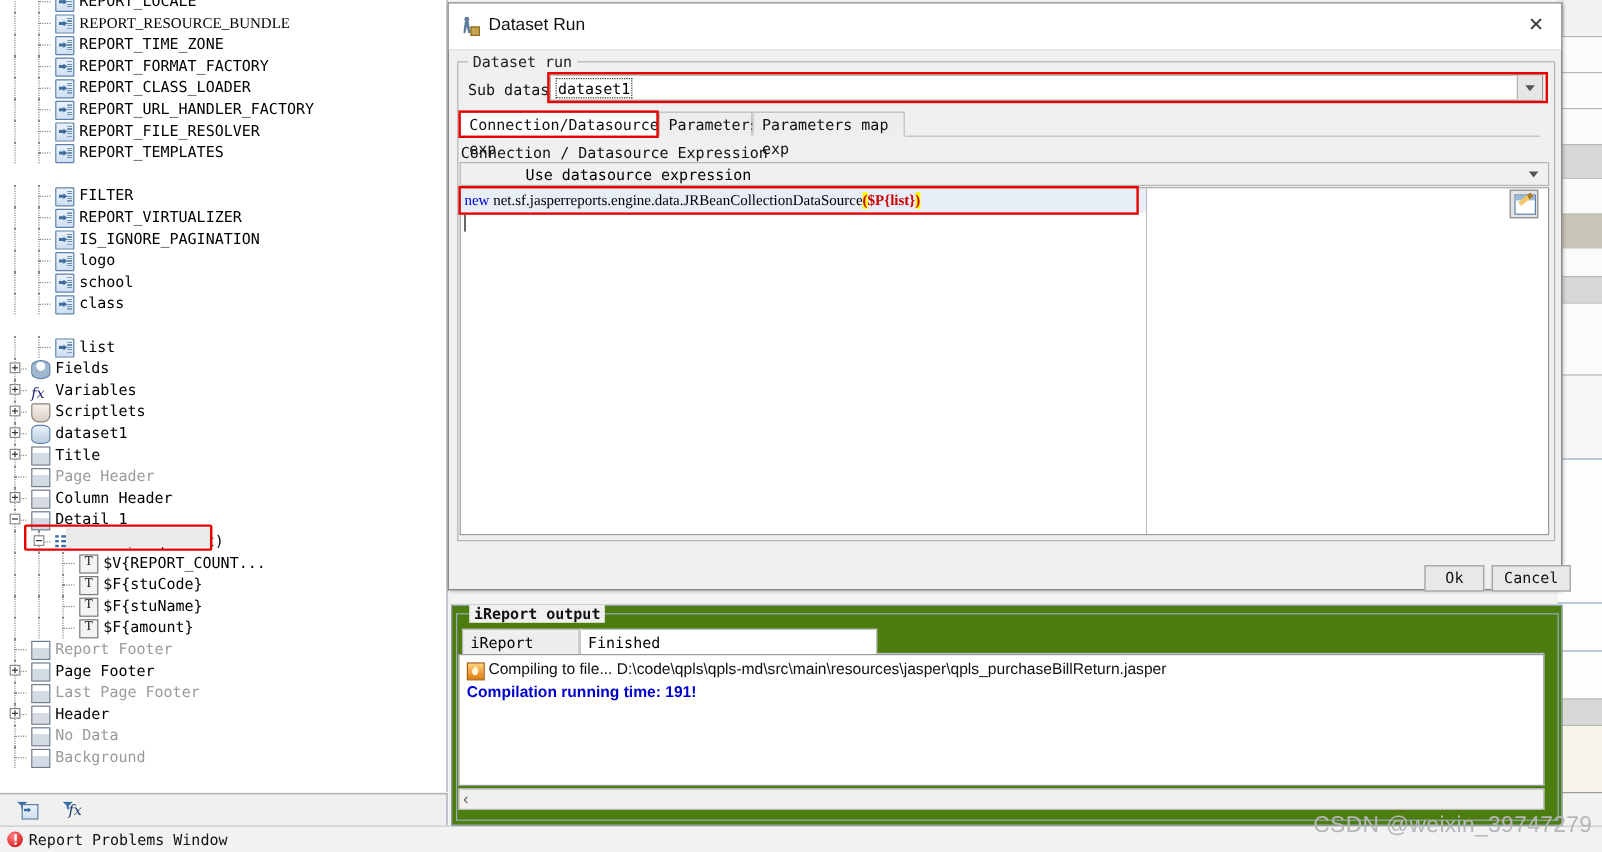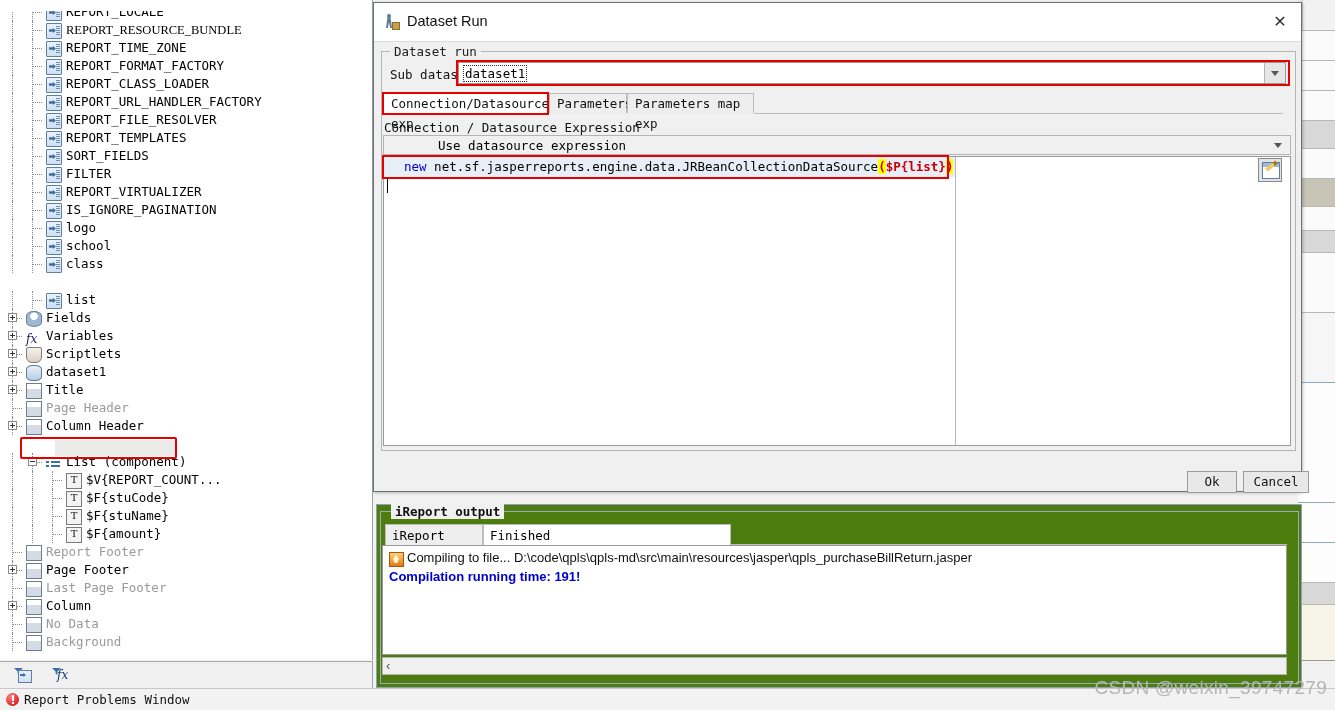--- a/index.html
+++ b/index.html
@@ -15,21 +15,21 @@
   .canvas-band.alt{background:#d8d8d8;}
   .canvas-band.tan{background:#c9c4b8;}
   .canvas-edge{position:absolute;left:1298px;top:0;width:4px;height:660px;background:#e6e6e6;border-right:1px solid #cfcfcf;}
   #bg-lowerright{position:absolute;left:1298px;top:660px;width:37px;height:50px;background:#f2f2f2;border-top:1px solid #9a9a9a;}
 
   
   #tree-panel{
     position:absolute;left:0;top:0;width:372px;height:660px;
     background:#ffffff;border-right:1px solid #9aa4b0;overflow:hidden;
   }
-  #tree-scroll{position:absolute;left:0;top:11px;width:356px;height:660px;overflow:hidden;}
+  #tree-scroll{position:absolute;left:0;top:0;width:356px;height:660px;overflow:hidden;}
   .tree-row{position:relative;height:18px;line-height:18px;white-space:nowrap;font-size:12.5px;}
   .tree-row .label{display:inline-block;vertical-align:top;}
   .tree-row.dim .label{color:#9a9a9a;}
   .guide{position:absolute;top:0;width:1px;height:18px;border-left:1px dotted #8a8a8a;}
   .elbow{position:absolute;top:9px;height:1px;border-top:1px dotted #8a8a8a;}
   .exp{
     position:absolute;top:4px;width:9px;height:9px;border:1px solid #8b8b8b;background:#fff;
     box-sizing:border-box;cursor:default;
   }
   .exp:before{content:"";position:absolute;left:1px;top:3px;width:5px;height:1px;background:#333;}
@@ -108,21 +108,21 @@
   .redbox{position:absolute;border:2px solid #e60000;box-sizing:border-box;pointer-events:none;}
 
   .tabs{position:absolute;}
   .tab{position:absolute;top:0;height:20px;line-height:20px;font-size:12.5px;padding:0 7px;
      box-sizing:border-box;border:1px solid #bdbdbd;border-bottom:none;background:#eeeeee;color:#111;}
   .tab.active{background:#ffffff;border-color:#bdbdbd;}
 
   #expr-area{position:absolute;left:9px;top:153px;width:908px;height:290px;background:#fff;
      border:1px solid #9a9a9a;box-sizing:border-box;overflow:hidden;}
   #expr-line{position:absolute;left:0;top:0;width:100%;height:20px;background:#e8eef7;line-height:20px;
-     white-space:nowrap;font-size:12.5px;padding-left:20px;box-sizing:border-box;}
+     white-space:nowrap;font-size:12.5px;padding-left:3px;box-sizing:border-box;font-family:Liberation Serif, serif;}
   .kw{color:#0000d0;}
   .pm{color:#cc0000;font-weight:bold;}
   .hl{background:#ffff00;color:#cc0000;font-weight:bold;}
   #expr-caret{position:absolute;left:3px;top:22px;width:1px;height:14px;background:#000;}
   #expr-divider{position:absolute;left:571px;top:0;width:1px;height:288px;background:#b8b8b8;}
   #expr-right{position:absolute;left:572px;top:0;width:335px;height:288px;background:#fff;}
   #edit-btn{position:absolute;left:884px;top:155px;width:24px;height:24px;background:#e3e3e3;
      border:1px solid #8a8a8a;box-sizing:border-box;}
   #edit-btn .paper{position:absolute;left:3px;top:3px;width:16px;height:15px;background:#fff;
      border:1px solid #5a7ea8;}
@@ -235,27 +235,20 @@
         <div class="ic ic-param" style="left: 46px;"></div>
         <span class="label" style="position: absolute; left: 66px;">REPORT_FILE_RESOLVER</span>
       </div>
       <div class="tree-row" style="position: absolute; left: 0px; top: 118px; width: 356px;">
         <div class="guide" style="left: 12px;"></div>
         <div class="guide" style="left: 32px;"></div>
         <div class="elbow" style="left: 32px; width: 10px;"></div>
         <div class="ic ic-param" style="left: 46px;"></div>
         <span class="label" style="position: absolute; left: 66px;">REPORT_TEMPLATES</span>
       </div>
-      <div class="tree-row" style="position: absolute; left: 0px; top: 136px; width: 356px;">
-        <div class="guide" style="left: 12px;"></div>
-        <div class="guide" style="left: 32px;"></div>
-        <div class="elbow" style="left: 32px; width: 10px;"></div>
-        <div class="ic ic-param" style="left: 46px;"></div>
-        <span class="label" style="position: absolute; left: 66px;">SORT_FIELDS</span>
-      </div>
       <div class="tree-row" style="position: absolute; left: 0px; top: 154px; width: 356px;">
         <div class="guide" style="left: 12px;"></div>
         <div class="guide" style="left: 32px;"></div>
         <div class="elbow" style="left: 32px; width: 10px;"></div>
         <div class="ic ic-param" style="left: 46px;"></div>
         <span class="label" style="position: absolute; left: 66px;">FILTER</span>
       </div>
       <div class="tree-row" style="position: absolute; left: 0px; top: 172px; width: 356px;">
         <div class="guide" style="left: 12px;"></div>
         <div class="guide" style="left: 32px;"></div>
@@ -338,20 +331,27 @@
         <div class="elbow" style="left: 12px; width: 10px;"></div>
         <div class="ic ic-band" style="left: 26px;"></div>
         <span class="label" style="position: absolute; left: 46px;">Page Header</span>
       </div>
       <div class="tree-row" style="position: absolute; left: 0px; top: 406px; width: 356px;">
         <div class="guide" style="left: 12px;"></div>
         <div class="elbow" style="left: 12px; width: 10px;"></div>
         <div class="exp plus" style="left: 8px;"></div>
         <div class="ic ic-band" style="left: 26px;"></div>
         <span class="label" style="position: absolute; left: 46px;">Column Header</span>
+      </div>
+      <div class="tree-row" style="position: absolute; left: 0px; top: 424px; width: 356px;">
+        <div class="guide" style="left: 12px;"></div>
+        <div class="elbow" style="left: 12px; width: 10px;"></div>
+        <div class="exp" style="left: 8px;"></div>
+        <div class="ic ic-band" style="left: 26px;"></div>
+        <span class="label" style="position: absolute; left: 46px;">Detail 1</span>
       </div>
       <div class="tree-row" style="position: absolute; left: 0px; top: 442px; width: 356px;">
         <div class="guide" style="left: 12px;"></div>
         <div class="guide" style="left: 32px;"></div>
         <div class="elbow" style="left: 32px; width: 10px;"></div>
         <div class="exp" style="left: 28px;"></div>
         <div class="ic ic-list" style="left: 46px;">
           <i style="top:2px"></i>
           <b style="top:2px"></b>
           <i style="top:6px"></i>
@@ -410,21 +410,21 @@
         <div class="guide" style="left: 12px;"></div>
         <div class="elbow" style="left: 12px; width: 10px;"></div>
         <div class="ic ic-band" style="left: 26px;"></div>
         <span class="label" style="position: absolute; left: 46px;">Last Page Footer</span>
       </div>
       <div class="tree-row" style="position: absolute; left: 0px; top: 586px; width: 356px;">
         <div class="guide" style="left: 12px;"></div>
         <div class="elbow" style="left: 12px; width: 10px;"></div>
         <div class="exp plus" style="left: 8px;"></div>
         <div class="ic ic-band" style="left: 26px;"></div>
-        <span class="label" style="position: absolute; left: 46px;">Column</span>
+        <span class="label" style="position: absolute; left: 46px;">Header</span>
       </div>
       <div class="tree-row dim" style="position: absolute; left: 0px; top: 604px; width: 356px;">
         <div class="guide" style="left: 12px;"></div>
         <div class="elbow" style="left: 12px; width: 10px;"></div>
         <div class="ic ic-band" style="left: 26px;"></div>
         <span class="label" style="position: absolute; left: 46px;">No Data</span>
       </div>
       <div class="tree-row dim" style="position: absolute; left: 0px; top: 622px; width: 356px;">
         <div class="guide" style="left: 12px;"></div>
         <div class="elbow" style="left: 12px; width: 10px;"></div>

